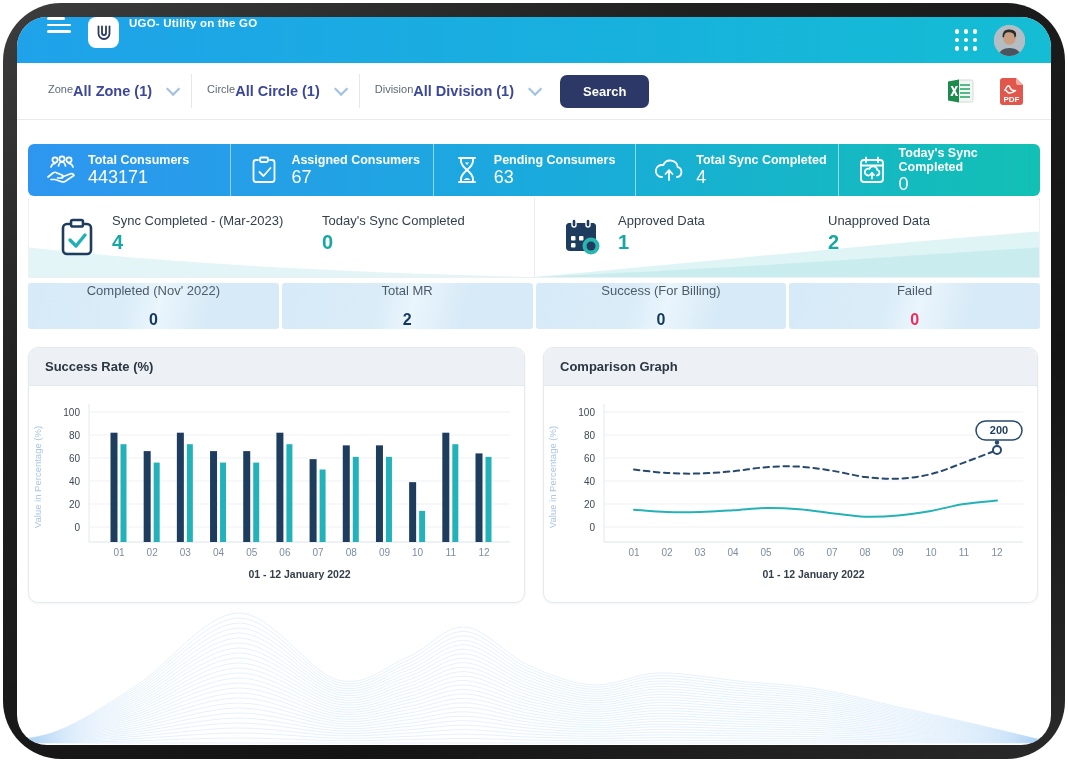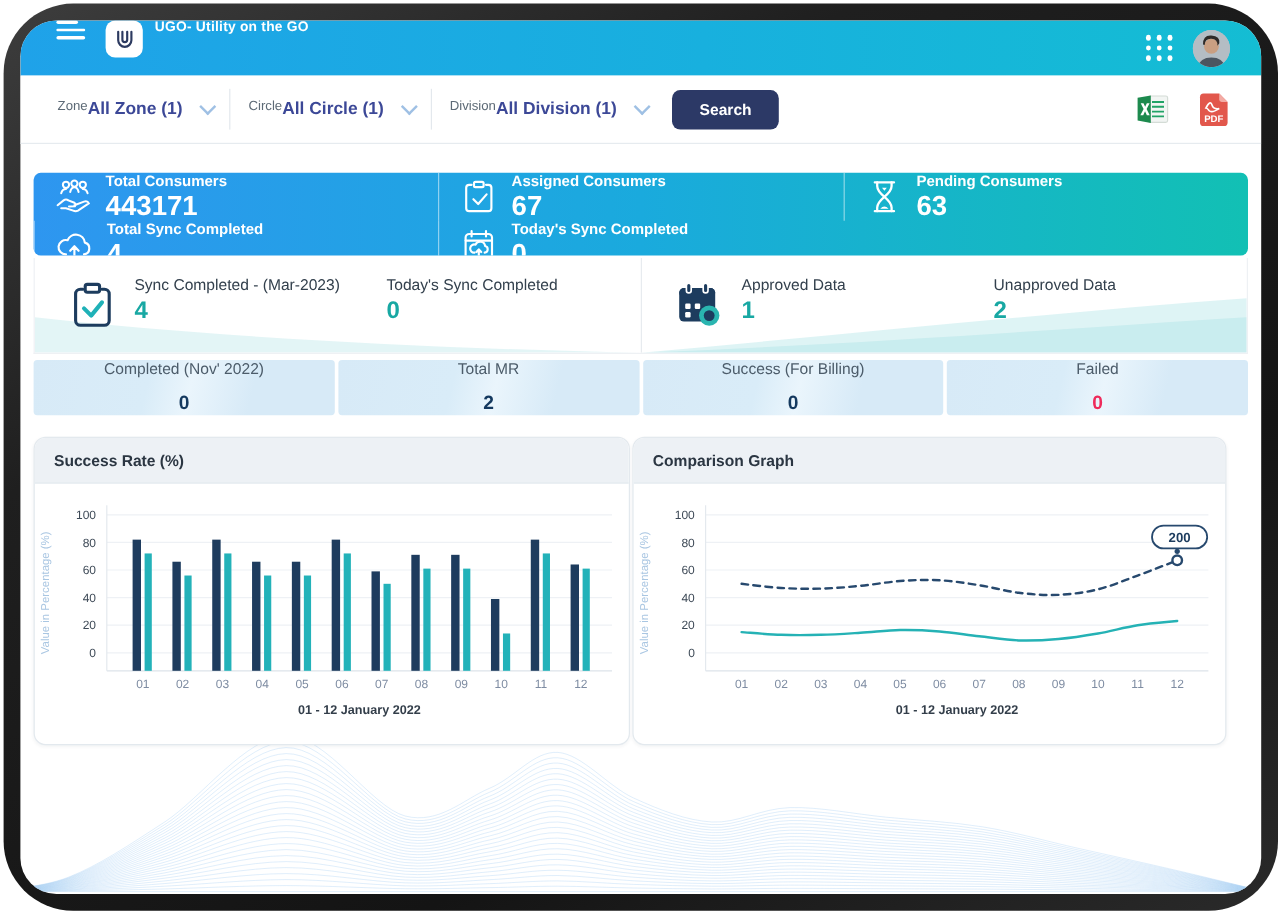--- a/index.html
+++ b/index.html
@@ -35,48 +35,48 @@
   .chev{width:10px;height:10px;border-right:2px solid #9fc0e4;border-bottom:2px solid #9fc0e4;
     transform:rotate(45deg) translateY(-3px);margin-left:14px;}
   .fdivider{width:1px;height:34px;background:#e3e8ed;margin:0 15px;}
   .search-btn{margin-left:22px;background:#2c3966;color:#fff;border:none;border-radius:7px;
     font-size:13px;font-weight:bold;padding:9px 23px;cursor:pointer;font-family:inherit;}
   .export{margin-left:auto;display:flex;align-items:center;gap:22px;}
   .exp-icon{cursor:pointer;display:block;}
   
   .content{position:relative;z-index:2;padding:0 11px;}
   
-  .stats1{margin-top:24px;height:69px;display:grid;grid-template-columns:repeat(3,1fr);
+  .stats1{margin-top:24px;height:52px;display:grid;grid-template-columns:repeat(5,1fr);
     background:linear-gradient(90deg,#2e96f0 0%,#1aaadd 50%,#12c0b4 100%);
     border-radius:6px;overflow:hidden;}
   .stat1{display:flex;align-items:center;padding:0 0 0 16px;border-left:1.5px solid rgba(255,255,255,.5);}
   .stat1:first-child{border-left:none;}
   .stat1 .icon{flex:0 0 34px;}
   .stat1 .txt{margin-left:10px;color:#fff;}
   .stat1 .slabel{font-size:12.5px;font-weight:600;}
-  .stat1 .svalue{font-size:23px;font-weight:bold;line-height:1.15;}
+  .stat1 .svalue{font-size:18px;font-weight:normal;line-height:1.15;}
   
   .summary{margin-top:2px;height:80px;display:grid;grid-template-columns:1fr 1fr;background:#fff;
     border:1px solid #eef1f4;border-top:none;position:relative;overflow:hidden;}
   .sumhalf{display:flex;align-items:flex-start;padding:15px 0 0 27px;position:relative;}
   .sumhalf+.sumhalf{border-left:1px solid #e7ebef;}
   .sum-icon{flex:0 0 42px;margin-top:2px;}
   .sumcol{margin-left:14px;width:196px;}
   .sumcol .slabel{font-size:13px;color:#33404d;}
   .sumcol .svalue{font-size:20px;font-weight:bold;color:#18a8a3;margin-top:3px;}
   .sumwave{position:absolute;left:0;bottom:0;width:100%;height:100%;pointer-events:none;}
   
   .ministats{margin-top:5px;display:grid;grid-template-columns:1fr 1fr 1fr 1fr;grid-gap:3px;}
   .mini{height:46px;border-radius:3px;display:flex;align-items:center;justify-content:space-between;
     padding:0 21px;background:linear-gradient(103deg,#d7eaf7 0%,#d9ecf8 38%,#eaf5fc 52%,#d7eaf7 72%);flex-direction:column;}
   .mini .mlabel{font-size:13px;color:#4c5c6a;}
   .mini .mvalue{font-size:16px;font-weight:bold;color:#14395f;}
   .mini .mvalue.red{color:#ee2b5b;}
   
-  .charts{margin-top:18px;display:flex;gap:2px;}
+  .charts{margin-top:18px;display:flex;gap:18px;}
   .chart-card{background:#fff;border:1px solid #e3e9ee;border-radius:10px;overflow:hidden;
     box-shadow:0 1px 3px rgba(20,40,60,.05);}
   .chart-card.left{width:497px;}
   .chart-card.right{width:495px;}
   .chart-head{background:#edf1f5;border-bottom:1px solid #e3e9ee;padding:11px 16px;
     font-size:13px;font-weight:bold;color:#2b3642;}
   svg text{font-family:"Liberation Sans",sans-serif;}
   
   .waves{position:absolute;left:0;bottom:0;width:100%;height:160px;z-index:1;pointer-events:none;}
 </style>

